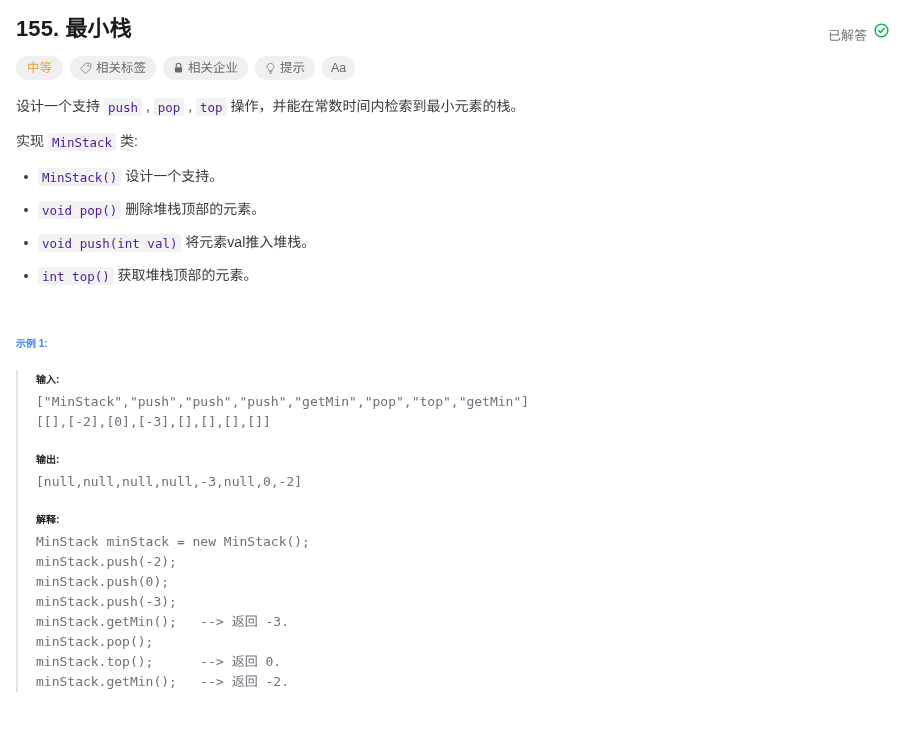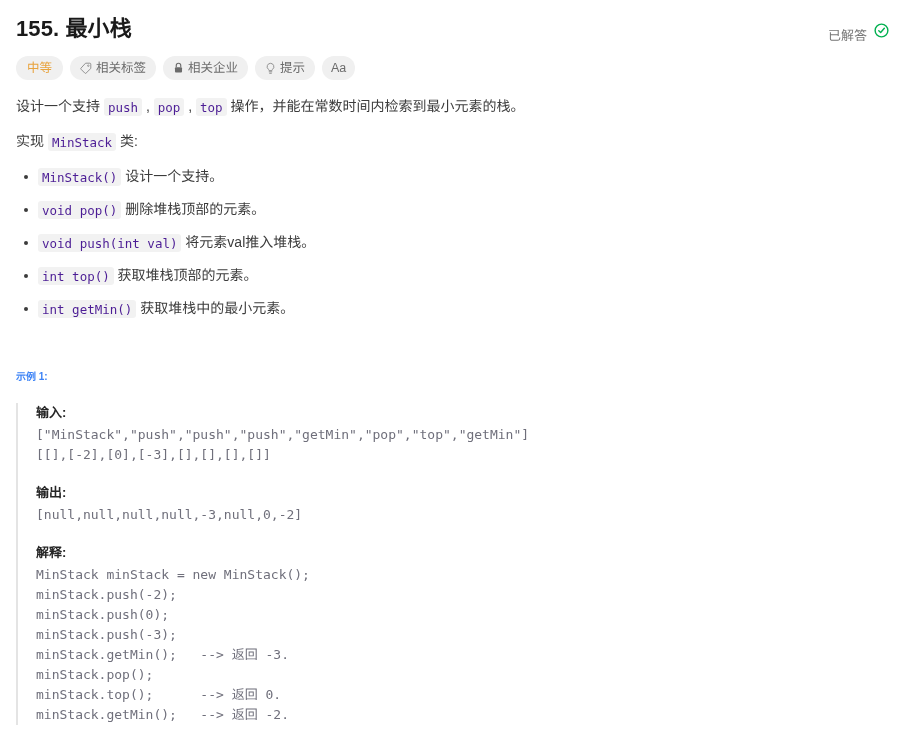--- a/index.html
+++ b/index.html
@@ -142,21 +142,21 @@
     font-weight: 700;
     color: #3b82f6;
     line-height: 20px;
   }
   .example-block {
     margin-top: 16px;
     border-left: 2px solid #e4e4e4;
     padding: 0 0 0 18px;
   }
   .ex-label {
-    font-size: 13px;
+    font-size: 10px;
     font-weight: 700;
     color: #262626;
     line-height: 20px;
     margin-bottom: 2px;
   }
   pre.ex-code {
     margin: 0;
     font-family: "DejaVu Sans Mono", "Liberation Mono", monospace;
     font-size: 13px;
     line-height: 20px;
@@ -230,21 +230,20 @@
 
     <p class="para"><span>设计一个支持 </span><code class="chip">push</code><span> , </span><code class="chip">pop</code><span> , </span><code class="chip">top</code><span> 操作，并能在常数时间内检索到最小元素的栈。</span></p>
 
     <p class="para"><span>实现 </span><code class="chip">MinStack</code><span> 类:</span></p>
 
     <ul class="method-list">
       <li><code class="chip">MinStack()</code><span> 设计一个支持。</span></li>
       <li><code class="chip">void pop()</code><span> 删除堆栈顶部的元素。</span></li>
       <li><code class="chip">void push(int val)</code><span> 将元素val推入堆栈。</span></li>
       <li><code class="chip">int top()</code><span> 获取堆栈顶部的元素。</span></li>
-      <li><code class="chip">int getMin()</code><span> 获取堆栈中的最小元素。</span></li>
     </ul>
 
     <div class="example-heading">示例 1:</div>
 
     <div class="example-block">
       <div class="ex-label">输入:</div>
       <pre class="ex-code">["MinStack","push","push","push","getMin","pop","top","getMin"]
 [[],[-2],[0],[-3],[],[],[],[]]</pre>
 
       <div class="ex-gap"></div>

